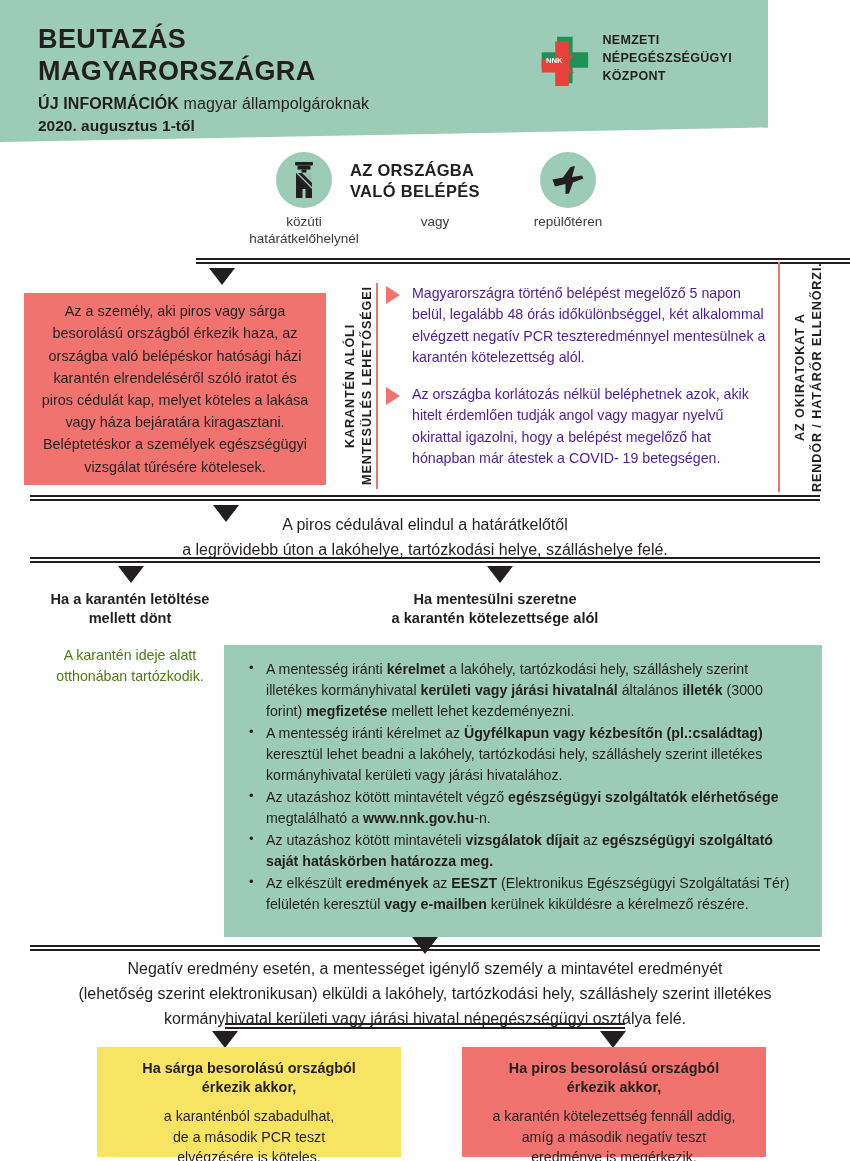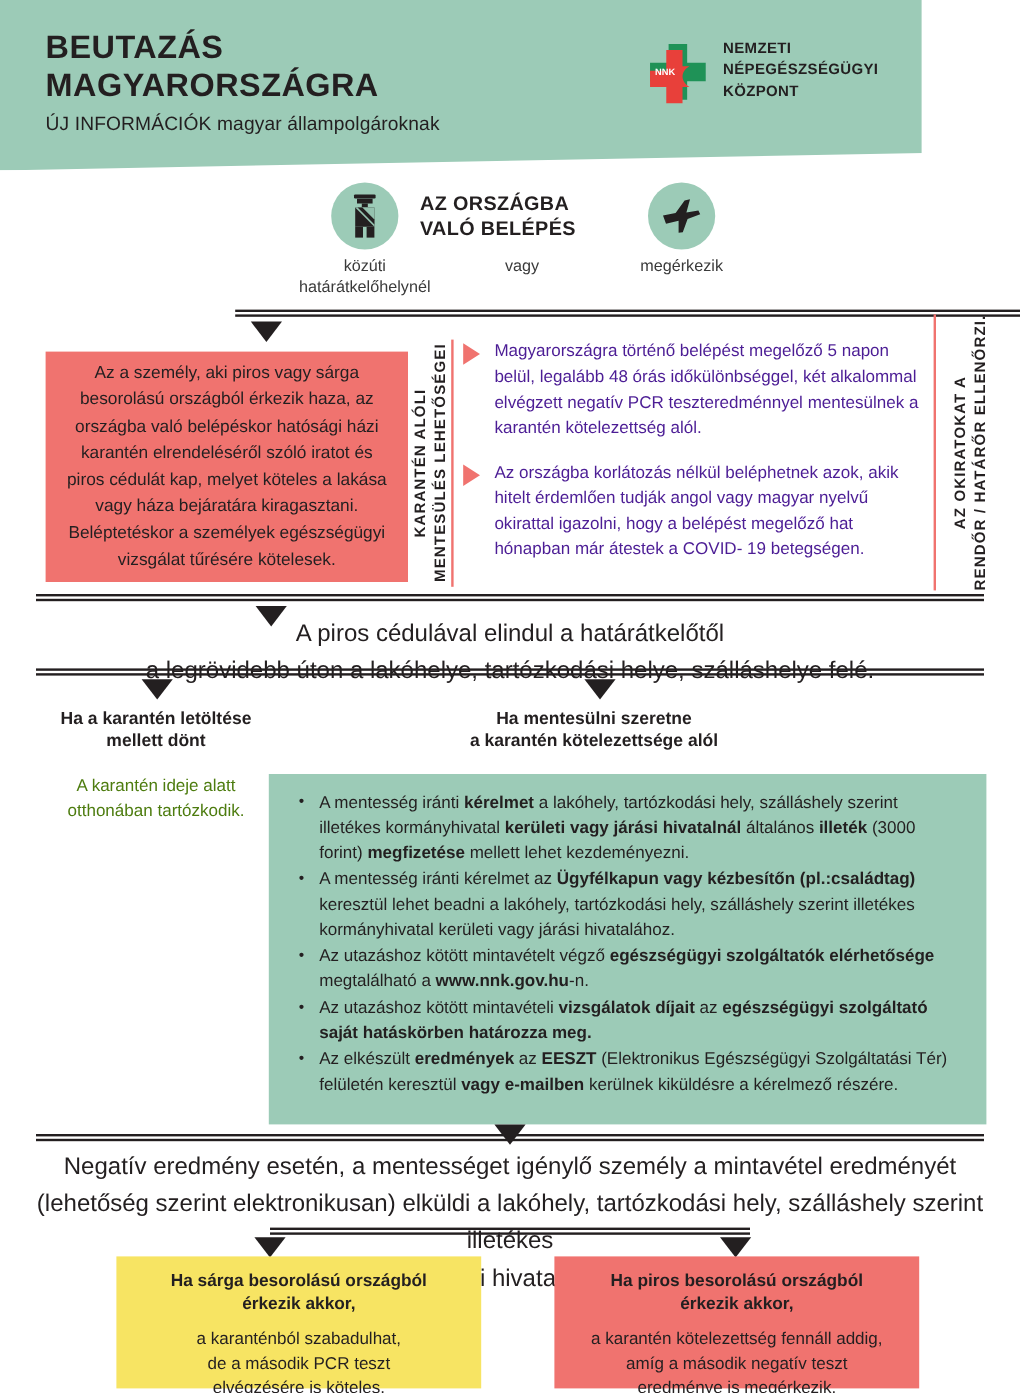--- a/index.html
+++ b/index.html
@@ -38,21 +38,21 @@
     line-height: 1.18;
     color: #231f20;
     white-space: pre-line;
   }
   .h-sub1 {
     font-size: 16px;
     margin-top: 7px;
     color: #231f20;
     letter-spacing: 0.1px;
   }
-  .h-sub1 .strong { font-weight: 400; }
+  .h-sub1 .strong { font-weight: 700; }
   .h-sub2 {
     font-size: 15.5px;
     font-weight: bold;
     margin-top: 4px;
     color: #231f20;
   }
 
   
   .logo-wrap {
     position: absolute;
@@ -126,21 +126,21 @@
     border-right: 13px solid transparent;
     border-top: 17px solid #231f20;
   }
 
   
   .rule-1 { left: 196px; top: 258px; width: 670px; }
   .tri-1  { left: 209px; top: 268px; }
 
   .redbox {
     position: absolute;
-    left: 38px; top: 293px;
+    left: 24px; top: 293px;
     width: 302px; height: 192px;
     background: #f0736f;
     box-sizing: border-box;
     padding: 10px 16px;
     display: flex; align-items: center; justify-content: center;
   }
   .redbox p {
     margin: 0;
     font-size: 14.4px;
     line-height: 1.54;
@@ -196,21 +196,21 @@
     line-height: 1.5;
     color: #4c1d95;
   }
 
   
   .rule-2 { left: 30px; top: 495px; width: 790px; }
   .tri-2  { left: 213px; top: 505px; }
   .para-center {
     position: absolute;
     text-align: center;
-    font-size: 20px;
+    font-size: 16px;
     line-height: 1.56;
     color: #231f20;
     white-space: pre-line;
   }
   .p-travel { left: 30px; top: 513px; width: 790px; }
   .rule-3 { left: 30px; top: 557px; width: 790px; }
 
   
   .tri-b1 { left: 118px; top: 566px; }
   .tri-b2 { left: 487px; top: 566px; }
@@ -303,20 +303,21 @@
   }
 </style>
 </head>
 <body>
 
 <div class="header">
   <div class="header-inner">
     <div class="h-title">BEUTAZÁS
 MAGYARORSZÁGRA</div>
     <div class="h-sub1"><span class="strong">ÚJ INFORMÁCIÓK</span><span> magyar állampolgároknak</span></div>
+    <div class="h-sub2">2020. augusztus 1-től</div>
   </div>
 
   <div class="logo-wrap">
     <svg class="logo-mark" viewBox="0 0 60 60">
       <path d="M22 2 h16 v16 h16 v16 h-16 v16 h-16 v-16 h-16 v-16 h16 z" fill="#1f9257" transform="translate(3,5)"></path>
       <path d="M20 7 h14 v14 h6 c0 0 -6 3 -6 9 c0 6 6 9 6 9 h-6 v14 h-14 v-14 h-14 v-14 h14 z" fill="#e8403a" transform="translate(3,5)"></path>
       <text x="22" y="34" font-family="'Liberation Sans', sans-serif" font-size="8" font-weight="bold" fill="#ffffff" text-anchor="middle">NNK</text>
     </svg>
     <div class="logo-text">NEMZETI
 NÉPEGÉSZSÉGÜGYI
@@ -343,21 +344,21 @@
 
   <div class="circle-icon ci-air">
     <svg width="36" height="34" viewBox="0 0 36 34">
       <path d="M2.5 16.5 L13 14.5 L20.5 4 L25 3 L22 14 L32 12.5 L33.5 15.5 L23 19.5 L19 30.5 L15.5 31 L15.5 21 L5 23.5 z" fill="#231f20"></path>
     </svg>
   </div>
 
   <div class="entry-cap cap-road">közúti
 határátkelőhelynél</div>
   <div class="entry-cap cap-or">vagy</div>
-  <div class="entry-cap cap-air">megérkezik</div>
+  <div class="entry-cap cap-air">repülőtéren</div>
 </div>
 
 <div class="rule-dbl rule-1"></div>
 <div class="tri-down tri-1"></div>
 
 <div class="redbox">
   <p>Az a személy, aki piros vagy sárga besorolású országból érkezik haza, az országba való belépéskor hatósági házi karantén elrendeléséről szóló iratot és piros cédulát kap, melyet köteles a lakása vagy háza bejáratára kiragasztani. Beléptetéskor a személyek egészségügyi vizsgálat tűrésére kötelesek.</p>
 </div>
 
 <div class="vlabel vlabel-left">KARANTÉN ALÓLI

